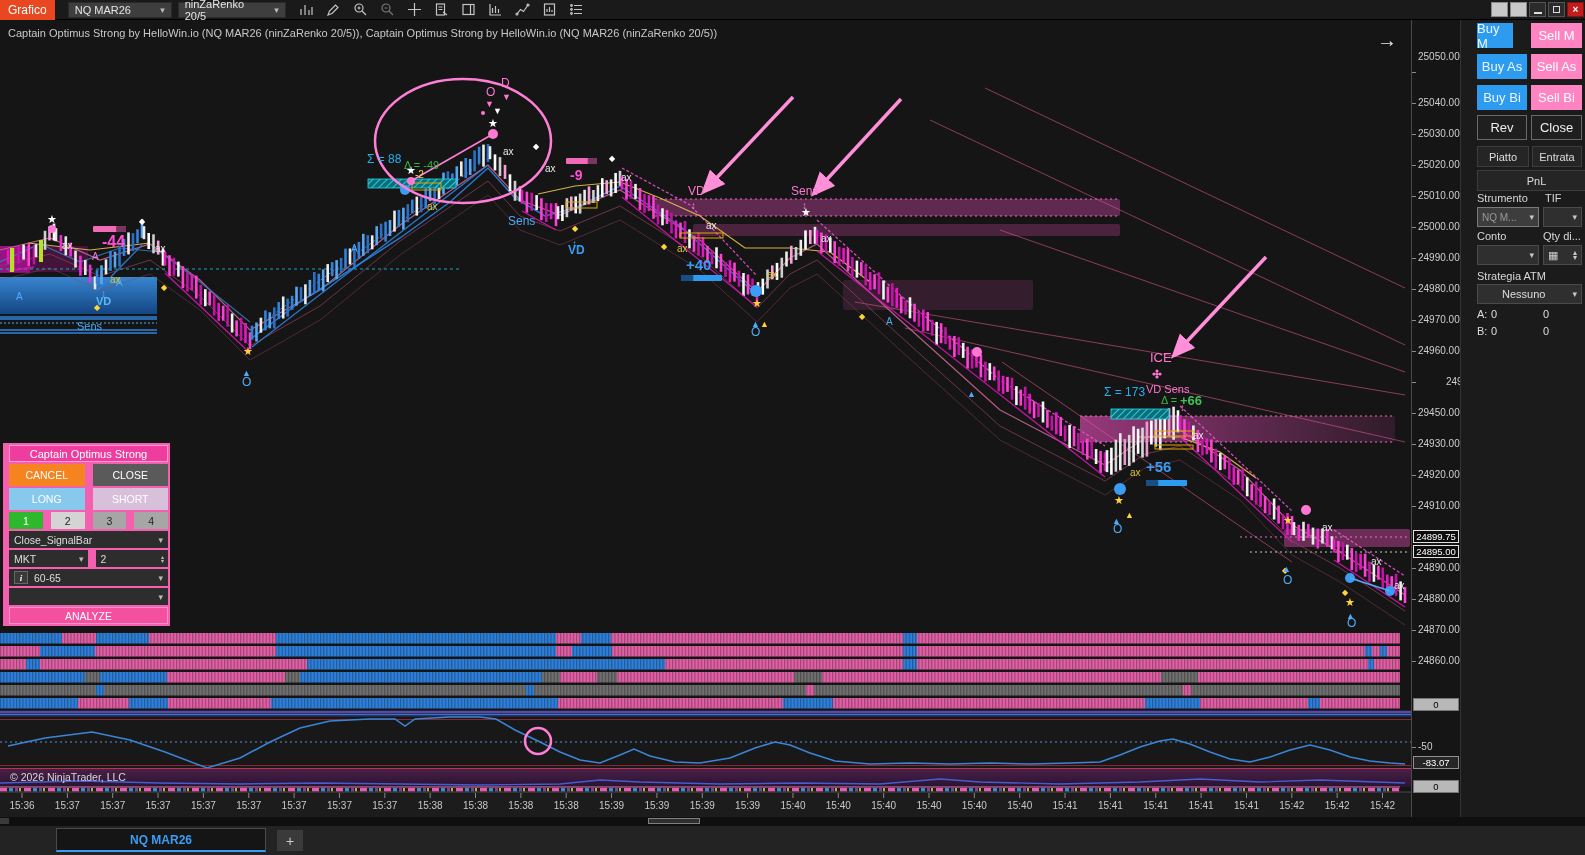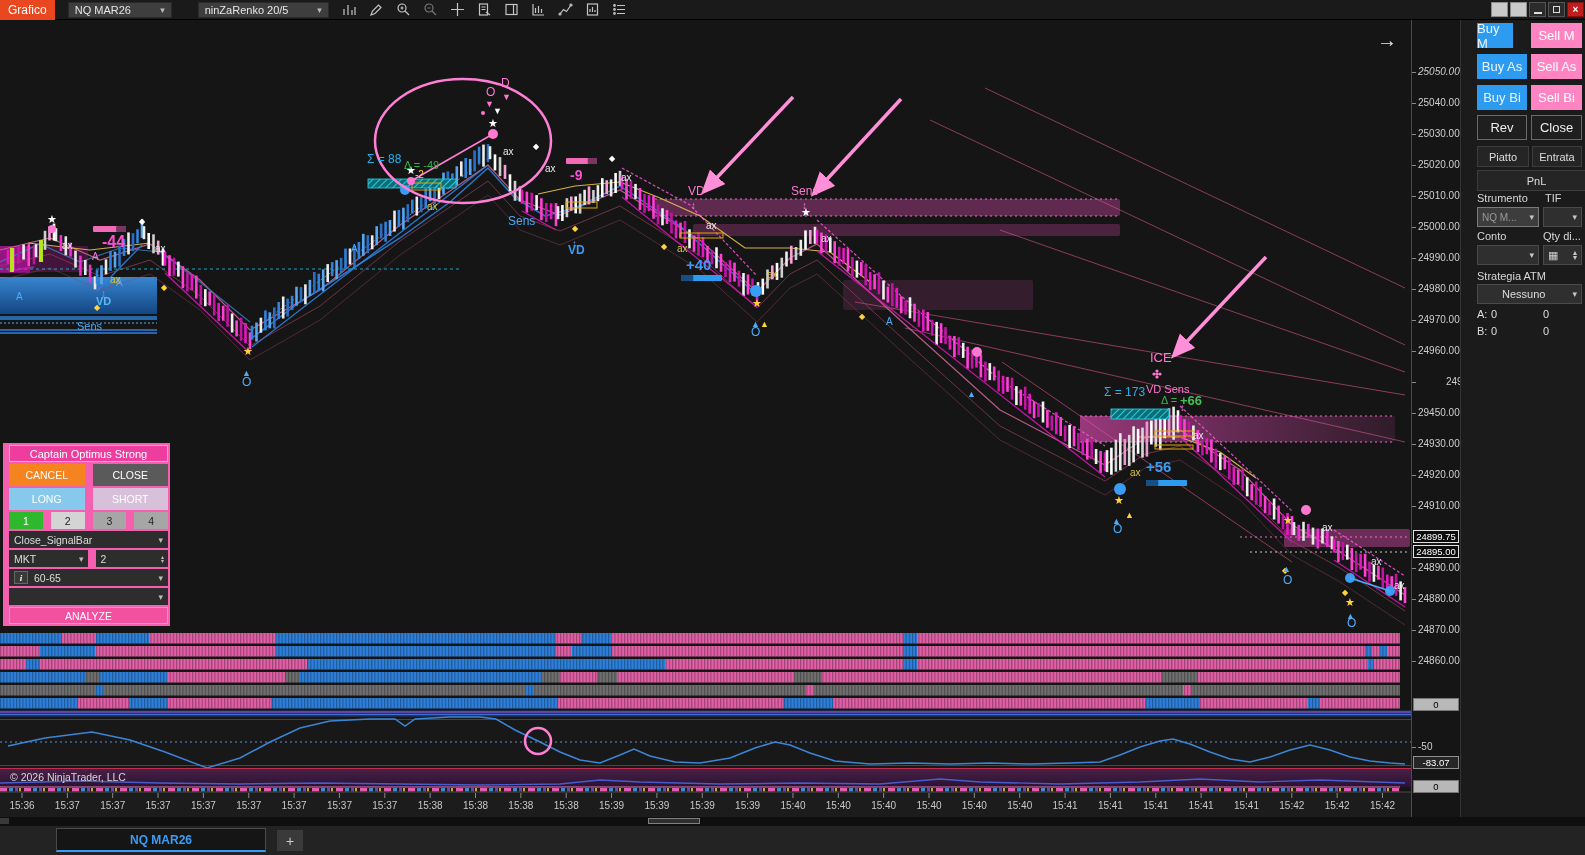--- a/index.html
+++ b/index.html
@@ -6,21 +6,21 @@
   html,body { background:#000; }
   body { font-family: "Liberation Sans", sans-serif; }
   #app { position:relative; width:1585px; height:855px; background:#141414; overflow:hidden; }
 
   
   #titlebar { position:absolute; left:0; top:0; width:1585px; height:20px; background:#1a1a1a; display:flex; align-items:center; z-index:30; border-bottom:1px solid #000;}
   .app-badge { background:#e8471f; color:#fff; height:20px; padding:0 8px; font-size:12px; display:flex; align-items:center; }
   .tb-dd { background:#3e3e3e; border:1px solid #2a2a2a; height:16px; padding:0 6px; font-size:11px; color:#e6e6e6; display:flex; align-items:center; justify-content:space-between; }
   .tb-dd .chev { color:#bbb; font-size:9px; margin-left:8px; }
   #dd-instrument { width:104px; margin-left:13px; }
-  #dd-period { width:131px; margin-left:26px; }
+  #dd-period { width:108px; margin-left:6px; }
   #tb-icons { display:flex; gap:10px; margin-left:12px; align-items:center; }
   .tb-ic { width:17px; height:16px; display:flex; align-items:center; justify-content:center; }
   .tb-ic svg { stroke:#c4c4c4; fill:none; stroke-width:1.2; }
   #win-btns { margin-left:auto; display:flex; gap:2px; padding-right:1px; }
   .wb { width:17px; height:15px; display:flex; align-items:center; justify-content:center; font-size:10px; color:#ddd; }
   .wb-light { background:#c9c9c9; border:1px solid #8a8a8a; }
   .wb-dark { background:#2b2b2b; border:1px solid #555; }
   .wb-close { background:#c21d1d; border:1px solid #8a1010; color:#fff; font-weight:bold; }
   .wb-min span { display:block; width:8px; border-bottom:2px solid #ddd; margin-top:6px; }
   .wb-max span { display:block; width:7px; height:7px; border:1.5px solid #ddd; }
@@ -891,26 +891,27 @@
       <line x1="1246.45" y1="793" x2="1246.45" y2="798" stroke="#888" stroke-width="1"></line>
       <text x="1246.45" y="809" fill="#c8c8c8" font-size="10" text-anchor="middle" font-family="&quot;Liberation Sans&quot;, sans-serif">15:41</text>
       <line x1="1291.8" y1="793" x2="1291.8" y2="798" stroke="#888" stroke-width="1"></line>
       <text x="1291.8" y="809" fill="#c8c8c8" font-size="10" text-anchor="middle" font-family="&quot;Liberation Sans&quot;, sans-serif">15:42</text>
       <line x1="1337.15" y1="793" x2="1337.15" y2="798" stroke="#888" stroke-width="1"></line>
       <text x="1337.15" y="809" fill="#c8c8c8" font-size="10" text-anchor="middle" font-family="&quot;Liberation Sans&quot;, sans-serif">15:42</text>
       <line x1="1382.5" y1="793" x2="1382.5" y2="798" stroke="#888" stroke-width="1"></line>
       <text x="1382.5" y="809" fill="#c8c8c8" font-size="10" text-anchor="middle" font-family="&quot;Liberation Sans&quot;, sans-serif">15:42</text>
     </svg>
 
+  <div id="chart-title">Captain Optimus Strong by HelloWin.io (NQ MAR26 (ninZaRenko 20/5)), Captain Optimus Strong by HelloWin.io (NQ MAR26 (ninZaRenko 20/5))</div>
   <div id="pan-arrow">→</div>
   <div id="f-btn">F</div>
 
   <div id="price-axis">
       <div class="pa-tick" style="top: 52px;"></div>
-      <div class="pa-label" style="top: 46px; font-style: italic;">25050.00</div>
+      <div class="pa-label" style="top: 31px;">25050.00</div>
       <div class="pa-tick" style="top: 83px;"></div>
       <div class="pa-label" style="top: 77px;">25040.00</div>
       <div class="pa-tick" style="top: 114px;"></div>
       <div class="pa-label" style="top: 108px;">25030.00</div>
       <div class="pa-tick" style="top: 145px;"></div>
       <div class="pa-label" style="top: 139px;">25020.00</div>
       <div class="pa-tick" style="top: 176px;"></div>
       <div class="pa-label" style="top: 170px;">25010.00</div>
       <div class="pa-tick" style="top: 207px;"></div>
       <div class="pa-label" style="top: 201px;">25000.00</div>

